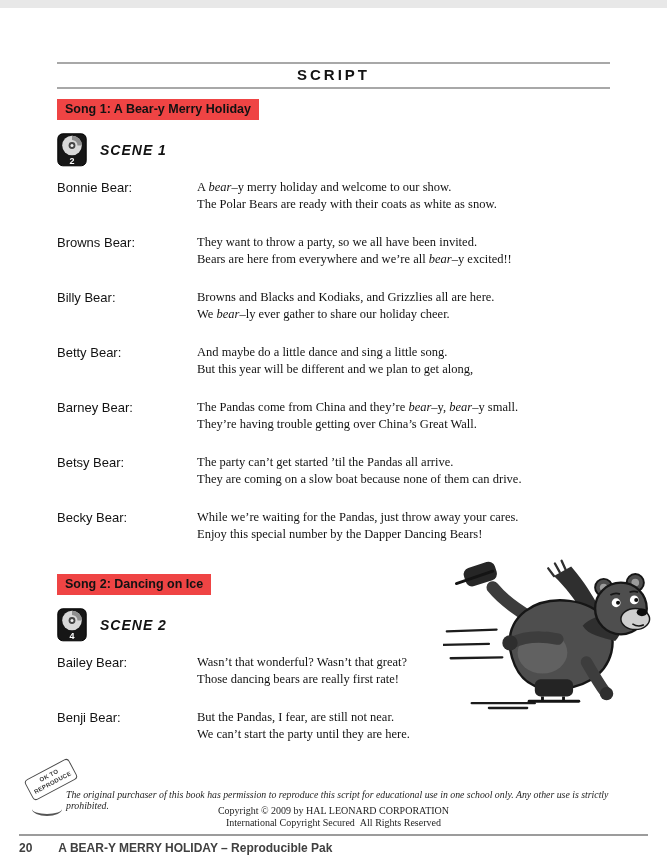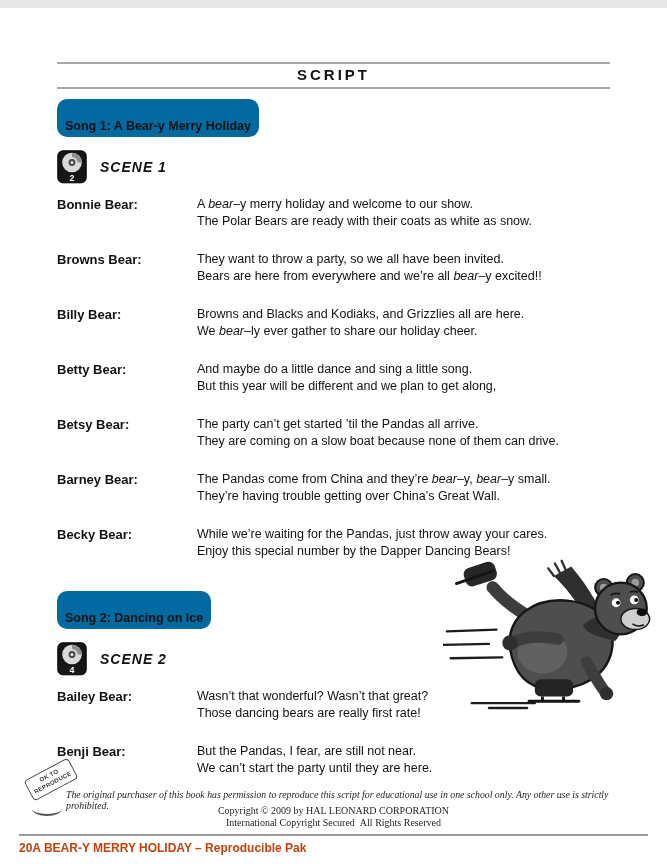--- a/index.html
+++ b/index.html
@@ -3,47 +3,47 @@
 <meta charset="utf-8">
 <style>
   html,body{margin:0;padding:0;background:#e8e8e8;}
   .page{
     position:relative;width:667px;height:864px;margin:8px auto;background:#ffffff;
     overflow:hidden;font-family:"Liberation Sans","DejaVu Sans",sans-serif;color:#121212;
   }
   .content{padding:54px 57px 0 57px;}
   .title-block{border-top:2px solid #a8a8a8;border-bottom:2px solid #a8a8a8;text-align:center;padding:2px 0 4px;}
   .title-block h1{margin:0;font-size:15px;font-weight:bold;letter-spacing:3px;}
-  .song-heading{display:inline-block;background:#0369a1;font-weight:bold;font-size:12.5px;padding:20px 8px 4px;margin:10px 0 0 0;border-radius:10px;}
+  .song-heading{display:inline-block;background:#ef4444;font-weight:bold;font-size:12.5px;padding:3px 8px 4px;margin:10px 0 0 0;}
   .scene-row{display:flex;align-items:center;gap:13px;margin:13px 0 12px 0;}
   .scene-label{font-weight:bold;font-size:14px;letter-spacing:1px;font-style:italic;}
   .cd-icon{flex:0 0 auto;display:block;}
   .dialogue{display:flex;margin-bottom:21px;}
-  .speaker{flex:0 0 140px;font-weight:bold;font-size:13px;line-height:17px;}
-  .dialogue-text{font-size:12.5px;line-height:17px;}
+  .speaker{flex:0 0 140px;font-weight:normal;font-size:13px;line-height:17px;}
+  .dialogue-text{font-size:12.5px;line-height:17px;font-family:Liberation Serif, serif;}
   .dialogue-text em{font-style:italic;}
   .bear-illustration{position:absolute;top:540px;right:4px;width:220px;height:165px;}
   .stamp{position:absolute;left:26px;top:760px;width:50px;height:50px;}
   .stamp-box{
     transform:rotate(-28deg);border:1.5px solid #4a4a4a;border-radius:4px;background:#fff;
     padding:3px 2px;font-size:6px;font-weight:bold;color:#333;text-align:center;line-height:1.25;letter-spacing:.3px;
   }
   .stamp-curl{position:absolute;left:6px;top:34px;width:30px;height:12px;border-bottom:2px solid #555;border-radius:0 0 60% 60%;}
   .permission{
     position:absolute;top:781px;left:66px;right:14px;text-align:left;
     font-family:"Liberation Serif","DejaVu Serif",serif;font-style:italic;font-size:9.8px;color:#1d1d1d;
   }
   .copyright-1,.copyright-2{
     position:absolute;left:0;right:0;text-align:center;
     font-family:"Liberation Serif","DejaVu Serif",serif;font-size:10px;color:#1d1d1d;
   }
   .copyright-1{top:797px;}
   .copyright-2{top:809px;}
   .footer-rule{position:absolute;left:19px;right:19px;top:826px;border-top:2px solid #9c9c9c;}
-  .footer-bar{position:absolute;left:19px;top:833px;display:flex;align-items:baseline;gap:0;font-weight:bold;font-size:12px;color:#c2410c;}
+  .footer-bar{position:absolute;left:19px;top:833px;display:flex;align-items:baseline;gap:26px;font-weight:bold;font-size:12px;color:#404040;}
 </style>
 </head>
 <body>
 
 <div class="page">
 
   <div class="content">
     <div class="title-block">
       <h1>SCRIPT</h1>
     </div>
@@ -88,32 +88,32 @@
 
   <div class="dialogue">
     <div class="speaker">Betty Bear:</div>
     <div class="dialogue-text">
                 <div>And maybe do a little dance and sing a little song.</div>
                 <div>But this year will be different and we plan to get along,</div>
               </div>
   </div>
 
   <div class="dialogue">
+    <div class="speaker">Barney Bear:</div>
+    <div class="dialogue-text">
+                <div>The Pandas come from China and they’re <em>bear</em>–y, <em>bear</em>–y small.</div>
+                <div>They’re having trouble getting over China’s Great Wall.</div>
+              </div>
+  </div>
+
+  <div class="dialogue">
     <div class="speaker">Betsy Bear:</div>
     <div class="dialogue-text">
                 <div>The party can’t get started ’til the Pandas all arrive.</div>
                 <div>They are coming on a slow boat because none of them can drive.</div>
-              </div>
-  </div>
-
-  <div class="dialogue">
-    <div class="speaker">Barney Bear:</div>
-    <div class="dialogue-text">
-                <div>The Pandas come from China and they’re <em>bear</em>–y, <em>bear</em>–y small.</div>
-                <div>They’re having trouble getting over China’s Great Wall.</div>
               </div>
   </div>
 
   <div class="dialogue">
     <div class="speaker">Becky Bear:</div>
     <div class="dialogue-text">
                 <div>While we’re waiting for the Pandas, just throw away your cares.</div>
                 <div>Enjoy this special number by the Dapper Dancing Bears!</div>
               </div>
   </div>

